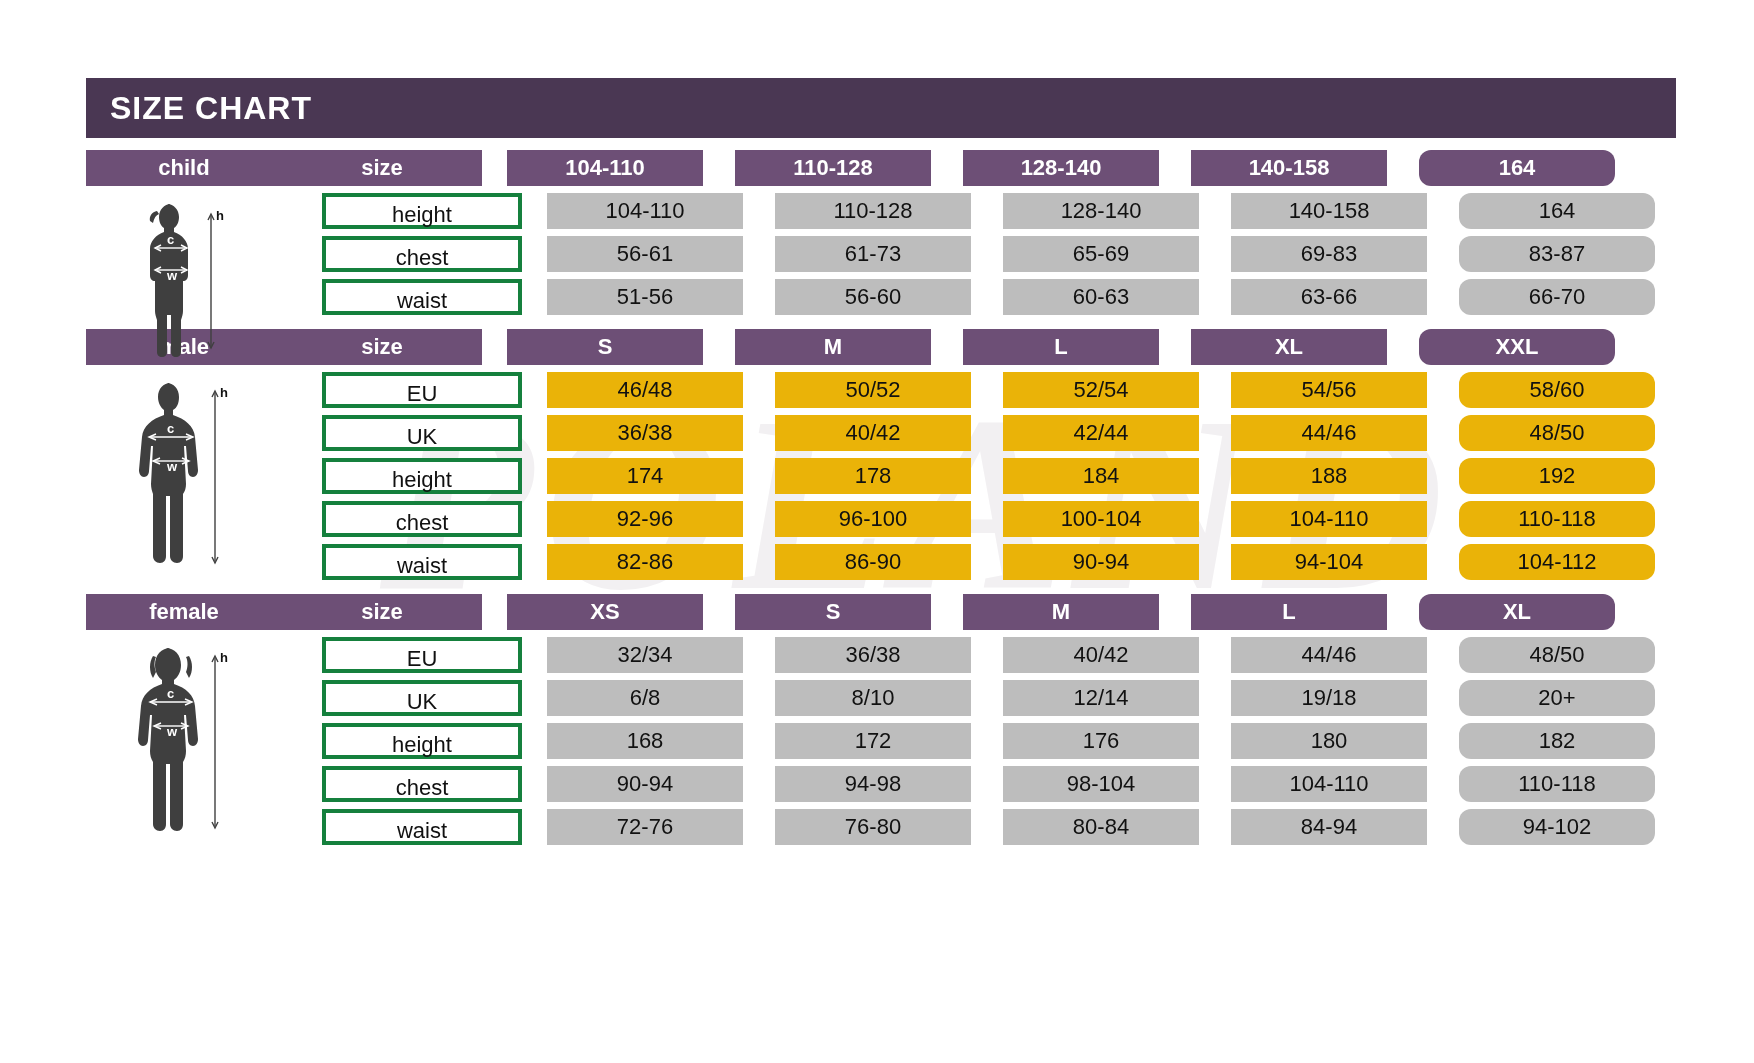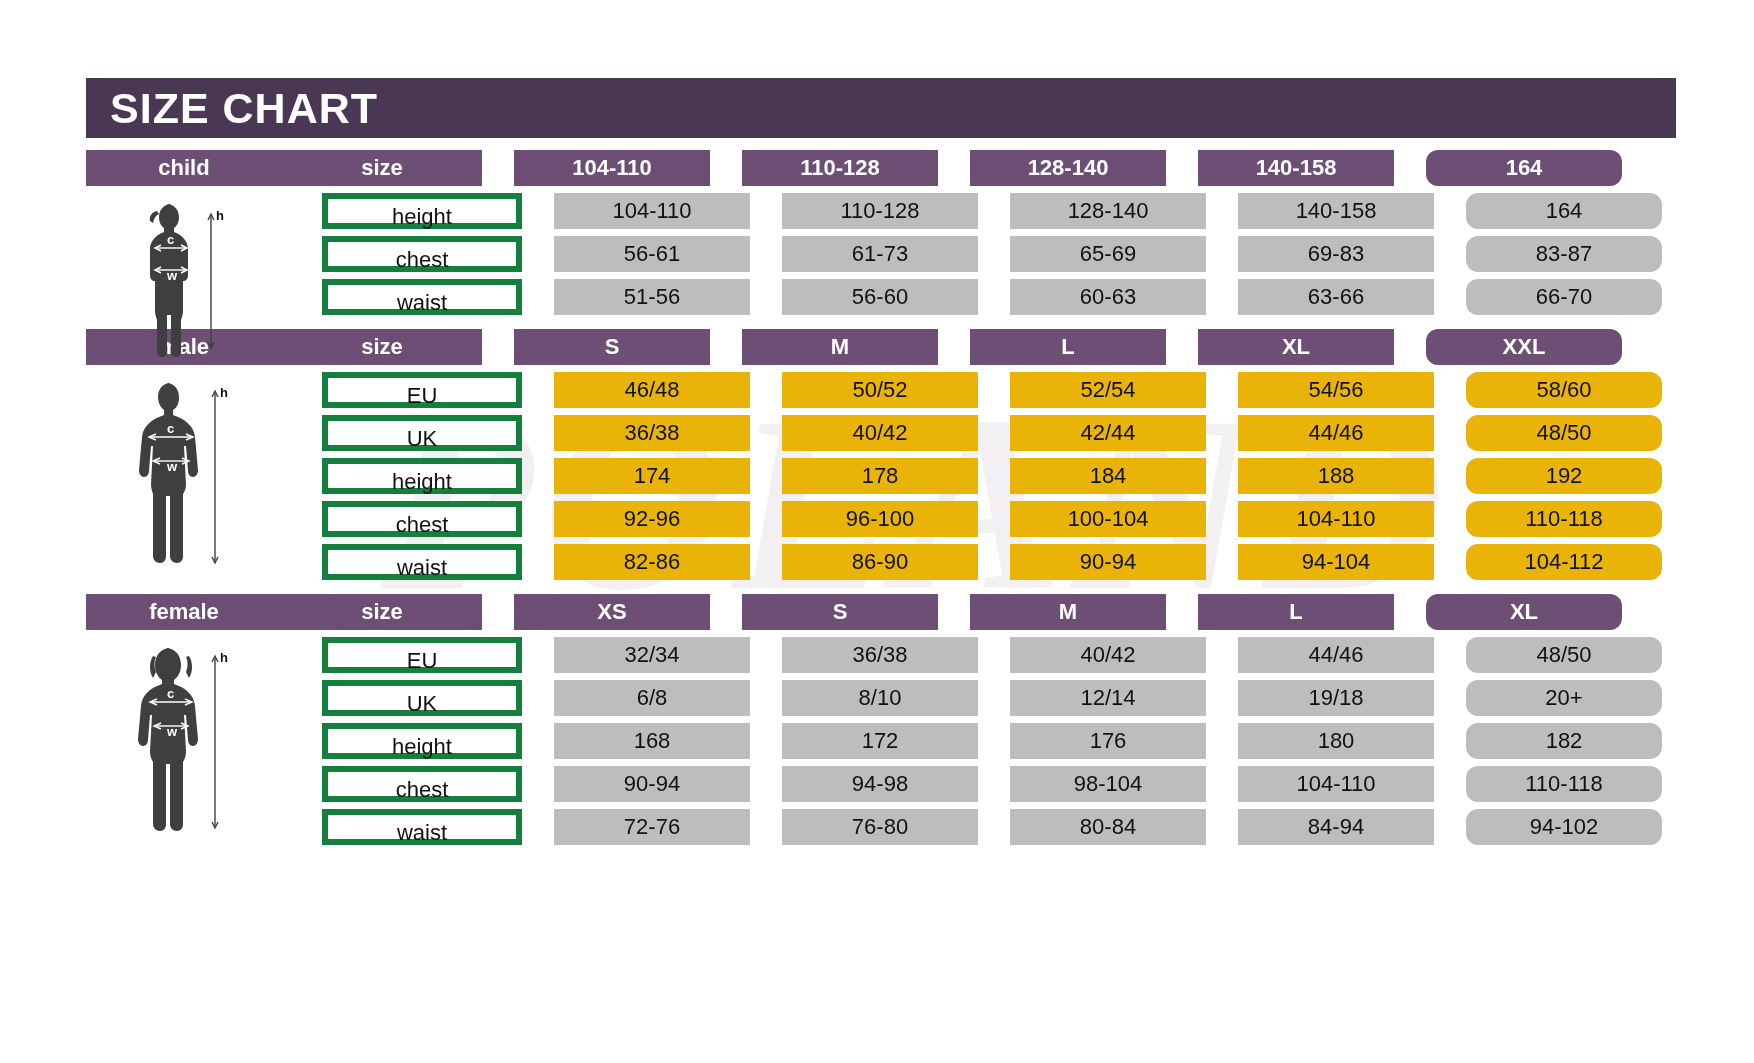--- a/index.html
+++ b/index.html
@@ -41,21 +41,21 @@
     position: absolute;
     left: 86px;
     top: 78px;
     width: 1590px;
     height: 60px;
     background: #4a3753;
     z-index: 2;
   }
   .title-bar .title-text {
     color: #ffffff;
-    font-size: 43px;
+    font-size: 32px;
     font-weight: bold;
     letter-spacing: 1px;
     line-height: 60px;
     padding-left: 24px;
   }
   .grid {
     position: absolute;
     left: 86px;
     top: 150px;
     width: 1600px;
@@ -75,36 +75,36 @@
     line-height: 36px;
     text-align: center;
     font-size: 22px;
     box-sizing: border-box;
   }
   .c-cat {
     width: 196px;
   }
   .c-label {
     width: 200px;
-    margin-right: 32px;
+    margin-right: 25px;
   }
   .c-val {
     width: 196px;
     margin-right: 32px;
   }
   .c-val.last { margin-right: 0; border-radius: 12px; }
 
   .purple {
     background: #6d4f76;
     color: #ffffff;
     font-weight: bold;
   }
   .label-box {
     background: #ffffff;
-    border: 6px solid #15803d;
+    border: 4px solid #15803d;
     color: #111111;
   }
   .val-gray {
     background: #bdbdbd;
     color: #111111;
   }
   .val-gray-light {
     background: #eab308;
     color: #111111;
   }

